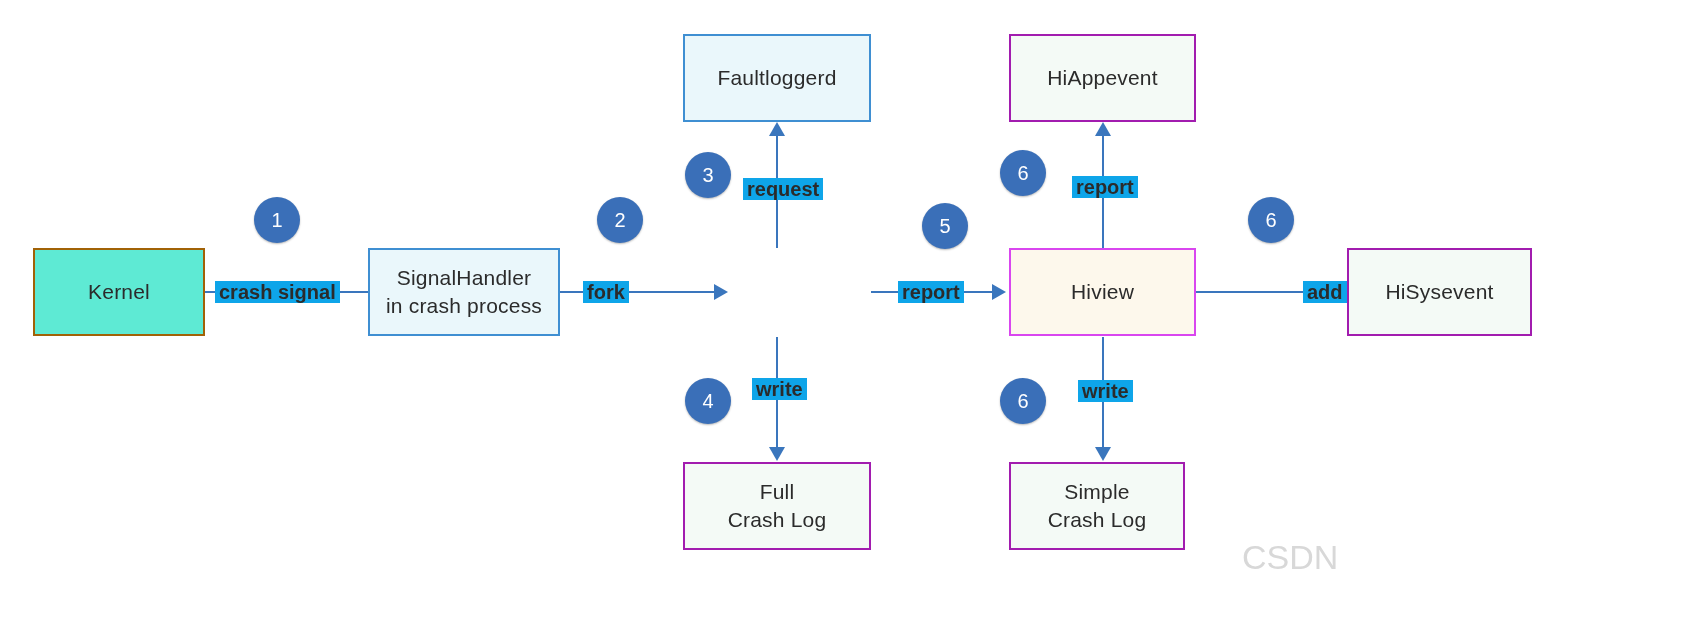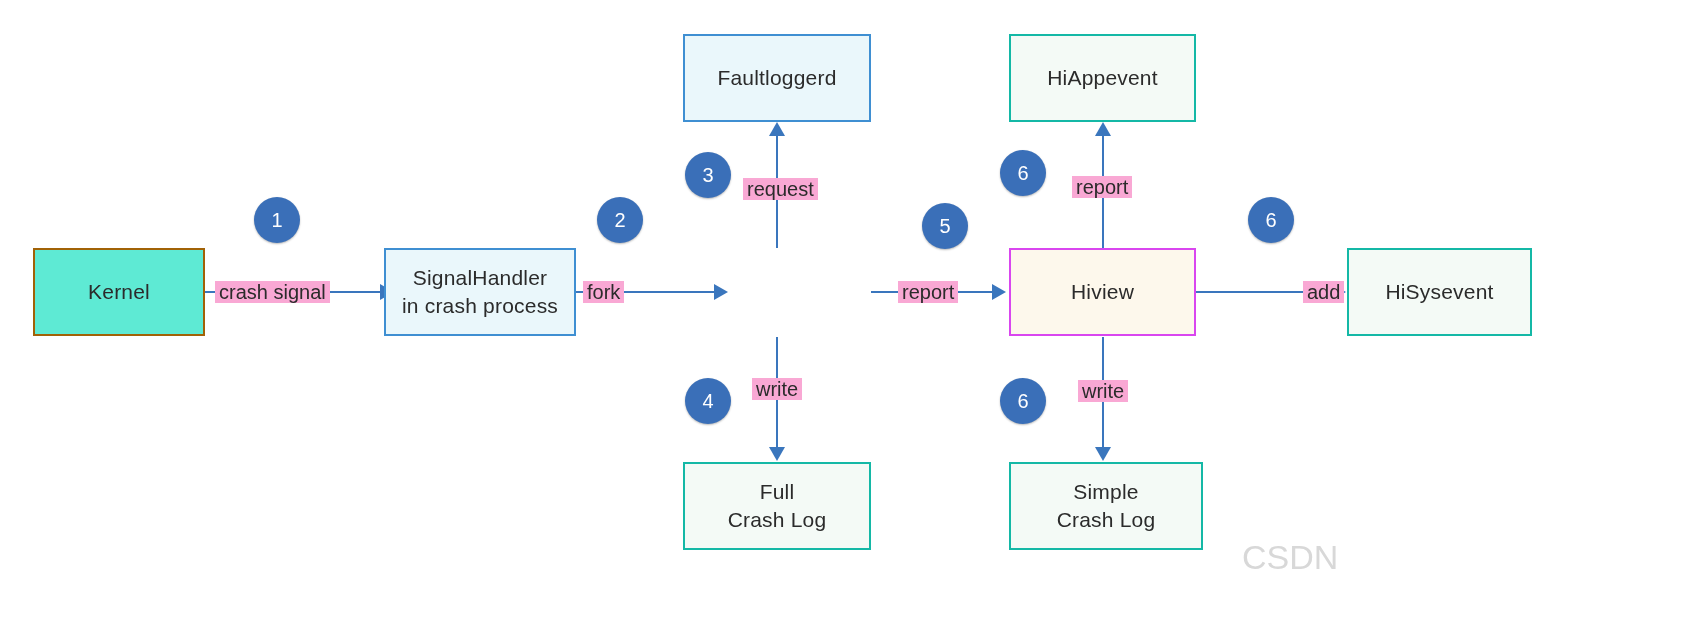--- a/index.html
+++ b/index.html
@@ -25,21 +25,21 @@
     justify-content: center;
     text-align: center;
     font-size: 21px;
     color: #2b2b2b;
     line-height: 1.32;
     letter-spacing: 0.2px;
     white-space: pre-line;
   }
   .node-kernel      { border: 2px solid #a16207; background: #5eead4; }
   .node-blue        { border: 2px solid #3f8fd2; background: #eaf7fb; }
-  .node-green       { border: 2px solid #14b8a6; background: #f4faf6; }
+  .node-green       { border: 2px solid #a21caf; background: #f4faf6; }
   .node-yellow      { border: 2px solid #d946ef; background: #fdf8ec; }
 
   .edge-line {
     position: absolute;
     background: #3a76bd;
   }
   .edge-h { height: 2px; }
   .edge-v { width: 2px; }
 
   .arrow-head {
@@ -60,24 +60,25 @@
   .arrow-down {
     border-left: 8px solid transparent;
     border-right: 8px solid transparent;
     border-top: 14px solid #3a76bd;
   }
 
   .edge-label {
     position: absolute;
     font-size: 20px;
     color: #2b2b2b;
-    background: #f9a8d4;
+    background: #0ea5e9;
     padding: 0 4px;
     white-space: nowrap;
     line-height: 1.1;
+    font-weight: bold;
   }
 
   .step-badge {
     position: absolute;
     width: 46px;
     height: 46px;
     border-radius: 50%;
     background: #3a6fb8;
     color: #ffffff;
     font-size: 20px;
@@ -140,33 +141,33 @@
   <div class="edge-label" style="left:1303px; top:281px;">add</div>
   <div class="step-badge" style="left:1248px; top:197px;">6</div>
 
   <div class="edge-line edge-v" style="left:1102px; top:337px; height:110px;"></div>
   <div class="arrow-head arrow-down" style="left:1095px; top:447px;"></div>
   <div class="edge-label" style="left:1078px; top:380px;">write</div>
   <div class="step-badge" style="left:1000px; top:378px;">6</div>
 
   <div class="node node-kernel" style="left:33px; top:248px; width:172px; height:88px;">Kernel</div>
 
-  <div class="node node-blue" style="left:384px; top:248px; width:192px; height:88px;">SignalHandler
+  <div class="node node-blue" style="left:368px; top:248px; width:192px; height:88px;">SignalHandler
 in crash process</div>
 
 
   <div class="node node-yellow" style="left:1009px; top:248px; width:187px; height:88px;">Hiview</div>
 
   <div class="node node-green" style="left:1347px; top:248px; width:185px; height:88px;">HiSysevent</div>
 
   <div class="node node-blue" style="left:683px; top:34px; width:188px; height:88px;">Faultloggerd</div>
 
   <div class="node node-green" style="left:1009px; top:34px; width:187px; height:88px;">HiAppevent</div>
 
   <div class="node node-green" style="left:683px; top:462px; width:188px; height:88px;">Full
 Crash Log</div>
 
-  <div class="node node-green" style="left:1009px; top:462px; width:194px; height:88px;">Simple
+  <div class="node node-green" style="left:1009px; top:462px; width:176px; height:88px;">Simple
 Crash Log</div>
 
   <div class="watermark" style="left:1210px; top:538px;margin-left:32px;">CSDN</div>
 
 </div>
 
 </body></html>

